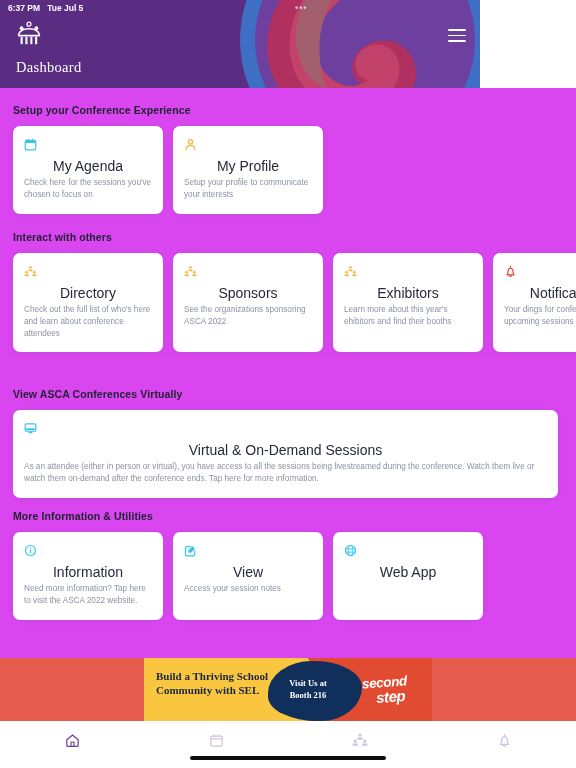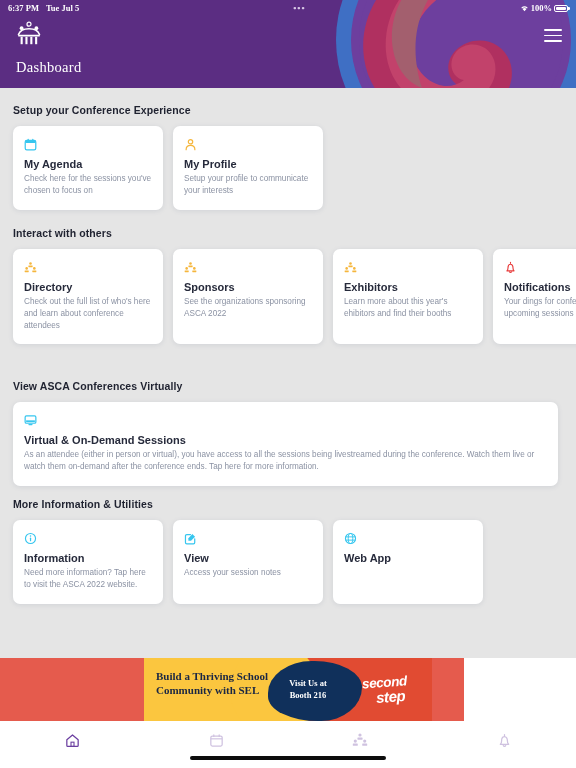--- a/index.html
+++ b/index.html
@@ -11,88 +11,87 @@
     position:relative;
   }
 
   
   .statusbar{
     position:absolute; top:0; left:0; width:576px; height:16px;
     display:flex; align-items:center;
     color:#ffffff; font-size:8.5px; font-weight:bold;
     z-index:30;
     padding:0 8px;
-    font-family:Liberation Serif, serif;
   }
   .sb-left{ display:flex; align-items:center; gap:7px; }
   .sb-center{ flex:1; display:flex; justify-content:center; align-items:center; }
   .sb-dots{ letter-spacing:1px; font-size:9px; color:#d9c9e6; }
   .sb-right{ display:flex; align-items:center; gap:2px; }
   .wifi-ico{ display:inline-block; width:9px; height:8px; position:relative; }
   .battery{
     width:14px; height:7px; border:1px solid #ffffff; border-radius:2px;
     position:relative; display:inline-block;
   }
   .battery::after{
     content:""; position:absolute; right:-2.5px; top:1.7px;
     width:1.5px; height:3px; background:#ffffff; border-radius:0 1px 1px 0;
   }
   .battery i{ position:absolute; left:1px; top:1px; bottom:1px; right:1px; background:#fff; border-radius:1px; display:block;}
 
   
   .header{
-    position:absolute; top:0; left:0; width:576px; height:88px;
+    position:absolute; top:0; left:0; width:480px; height:88px;
     background:#5b2d82;
     overflow:hidden;
     z-index:10;
   }
   .header-swirl{ position:absolute; top:-70px; right:-40px; width:330px; height:230px; }
   .header-inner{ position:relative; z-index:5; padding:20px 16px 0 16px; }
   .logo-icon{ width:26px; height:26px; display:block; }
   .page-title{
     color:#ffffff; font-size:14.5px; font-family:"Liberation Serif", serif;
     margin-top:13px; letter-spacing:.3px;
   }
   .hamburger{
     position:absolute; right:14px; top:29px; width:18px; height:13px; z-index:6;
     display:flex; flex-direction:column; justify-content:space-between;
   }
   .hamburger span{ display:block; height:1.6px; background:#ffffff; border-radius:1px; }
 
   
   .content{
     position:absolute; top:88px; left:0; width:576px; height:570px;
-    background:#e5e5e5; overflow:hidden;
+    background:#d946ef; overflow:hidden;
   }
   .section-title{
     font-size:10.5px; font-weight:bold; color:#1f2230;
     padding:0 0 0 13px; letter-spacing:.1px;
   }
   .cards-row{ display:flex; padding-left:13px; gap:10px; margin-top:10px; }
   .card{
     width:150px; flex:0 0 150px;
     background:#ffffff; border-radius:7px;
     box-shadow:0 1px 5px rgba(80,90,120,0.13);
     padding:11px 11px 13px 11px;
     min-height:62px;
   }
   .card.wide{ width:545px; flex:0 0 545px; }
   .card-icon{ height:15px; margin-bottom:6px; display:block; }
   .card-title{
-    font-size:11px; font-weight:bold; color:#262a3b; margin-bottom:3px;
+    font-size:14px; font-weight:normal; color:#262a3b; margin-bottom:3px;text-align:center;
   }
   .card-desc{
     font-size:8.2px; color:#8b92a3; line-height:1.45;
   }
   .sec-block{ margin-top:17px; }
   .sec-block:first-child{ margin-top:16px; }
 
   
   .banner{
-    position:absolute; left:0; top:658px; width:464px; height:63px;
+    position:absolute; left:0; top:658px; width:576px; height:63px;
     background:#e55b4d; overflow:hidden; z-index:12;
   }
   .ban-yellow{
     position:absolute; left:144px; top:0; width:144px; height:63px;
     background:#fbc63f;
   }
   .ban-redright{
     position:absolute; left:288px; top:0; width:144px; height:63px;
     background:#e14b32;
   }

